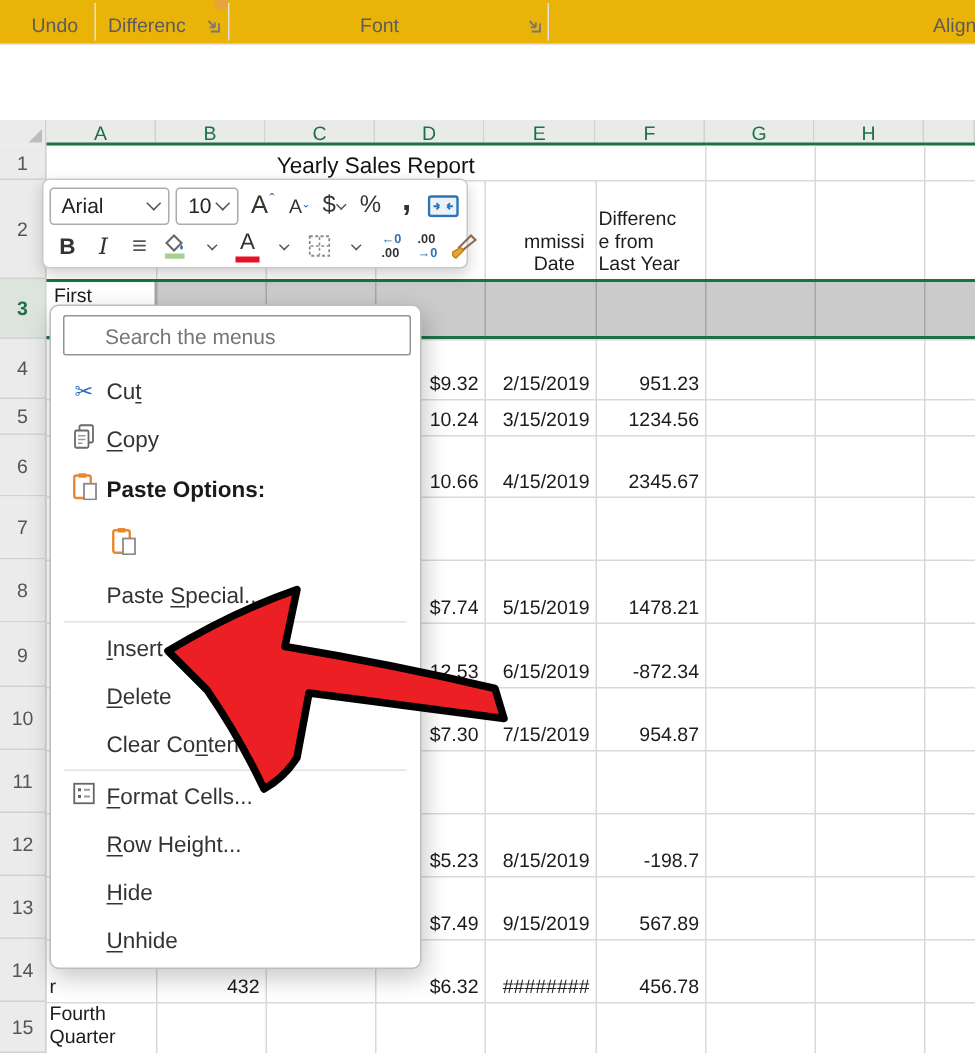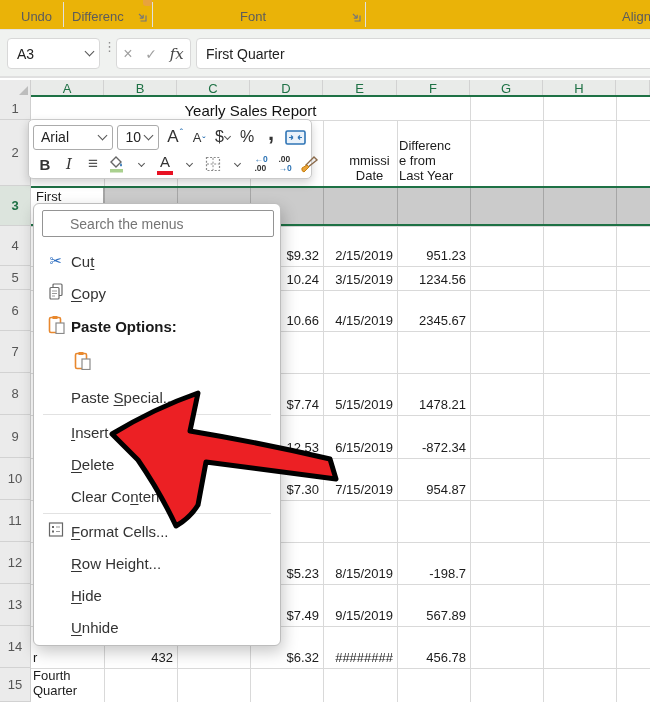--- a/index.html
+++ b/index.html
@@ -86,33 +86,20 @@
     <svg class="launcher" style="left:136px" viewBox="0 0 13 13">
         <path d="M10 4.5 v5.5 h-5.5" fill="none" stroke="#777" stroke-width="1.2"></path>
         <path d="M3 3 l4.2 4.2 M7.2 7.2 v-3.4 M7.2 7.2 h-3.4" fill="none" stroke="#777" stroke-width="1.2"></path>
       </svg>
     <svg class="launcher" style="left:350px" viewBox="0 0 13 13">
         <path d="M10 4.5 v5.5 h-5.5" fill="none" stroke="#777" stroke-width="1.2"></path>
         <path d="M3 3 l4.2 4.2 M7.2 7.2 v-3.4 M7.2 7.2 h-3.4" fill="none" stroke="#777" stroke-width="1.2"></path>
       </svg>
   </div>
 
-  <div class="fbar">
-    <div class="fbox namebox">
-      <span>A3</span>
-      <span class="chev"></span>
-    </div>
-    <div class="dots">⋮</div>
-    <div class="fbox fxgroup">
-      <span class="gx">×</span>
-      <span class="gx" style="font-size:14px">✓</span>
-      <span class="fx">fx</span>
-    </div>
-    <div class="fbox formulabox">First Quarter</div>
-  </div>
 
   <div class="corner"></div>
   <div id="gridlayer">
       <div class="colhead" style="left: 31px; width: 73px;">A</div>
       <div class="colhead" style="left: 104px; width: 73px;">B</div>
       <div class="colhead" style="left: 177px; width: 73px;">C</div>
       <div class="colhead" style="left: 250px; width: 73px;">D</div>
       <div class="colhead" style="left: 323px; width: 74px;">E</div>
       <div class="colhead" style="left: 397px; width: 73px;">F</div>
       <div class="colhead" style="left: 470px; width: 73px;">G</div>

